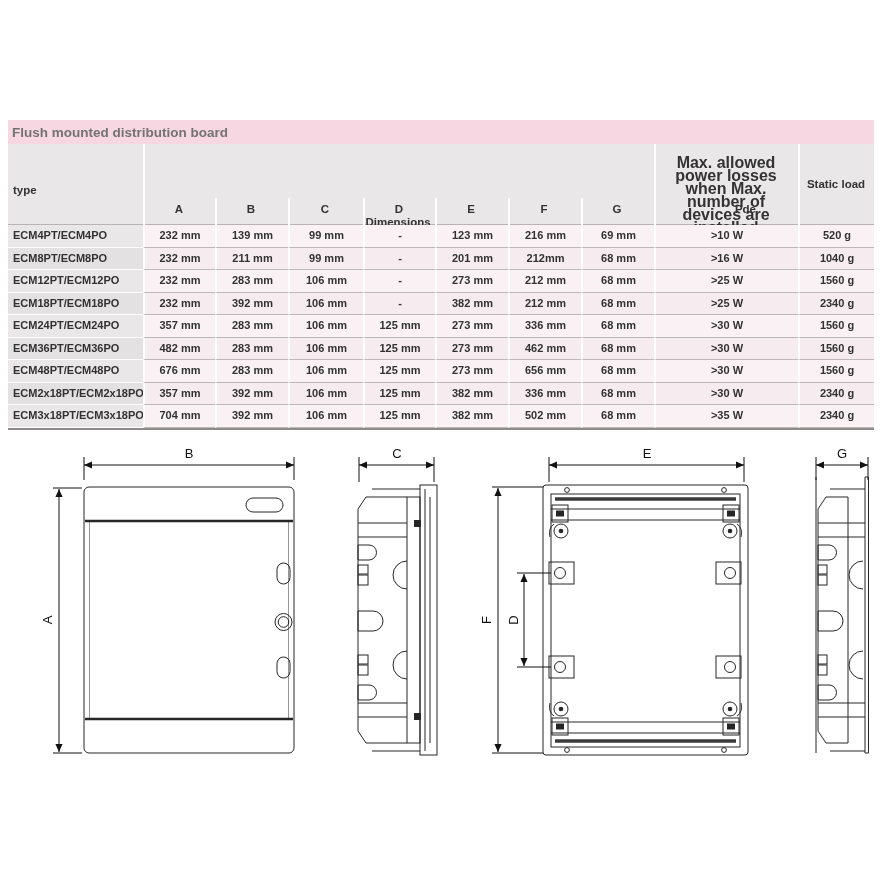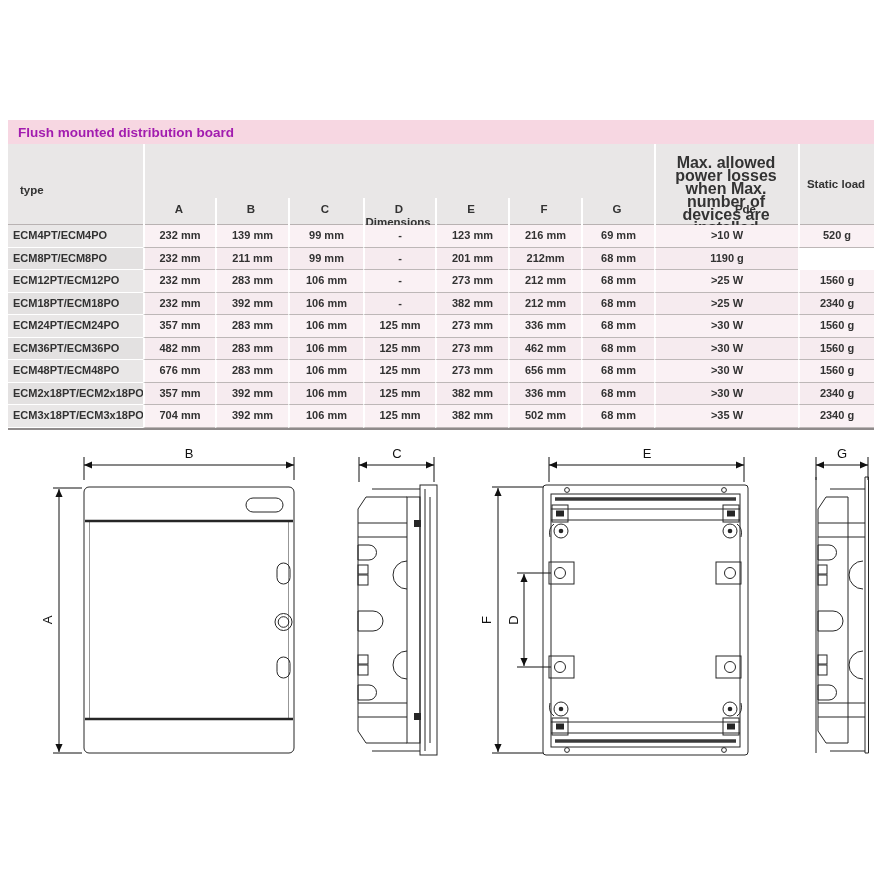--- a/index.html
+++ b/index.html
@@ -5,29 +5,29 @@
   html,body{margin:0;padding:0;}
   body{
     width:882px;height:882px;background:#ffffff;position:relative;overflow:hidden;
     font-family:"Liberation Sans", sans-serif;
     -webkit-font-smoothing:antialiased;
   }
   .titlebar{
     position:absolute;left:8px;top:120px;width:866px;height:24px;
     background:#f7d7e2;display:flex;align-items:center;
   }
-  .titlebar span{font-size:13.5px;font-weight:bold;color:#a21caf;padding-left:10px;letter-spacing:0;}
+  .titlebar span{font-size:13.5px;font-weight:bold;color:#737373;padding-left:4px;letter-spacing:0;}
 
   
   .thead{
     position:absolute;left:8px;top:144px;width:866px;height:80px;
     background:#e9e7e7;border-bottom:1px solid #b8b2b2;box-sizing:content-box;
   }
   .thead span{position:absolute;color:#333;font-weight:600;}
-  .h-type{left:5px;top:40px;font-size:11.5px;margin-left:7px;}
+  .h-type{left:5px;top:40px;font-size:11.5px;}
   .h-dims{left:340px;top:40px;width:100px;text-align:center;font-size:11.5px;margin-top:32px;}
   .h-power{left:652px;top:12px;width:132px;text-align:center;font-size:16px;line-height:13px;}
   .h-pde{left:688px;top:59px;width:60px;text-align:right;font-size:11.5px;}
   .h-static{left:790px;top:34px;width:76px;text-align:center;font-size:11.5px;}
   .h-letter{top:59px;width:50px;text-align:center;font-size:11.5px;}
   .l0{left:146px}.l1{left:218px}.l2{left:292px}.l3{left:366px}
   .l4{left:438px}.l5{left:511px}.l6{left:584px}
   .vsep{position:absolute;width:2px;background:#ffffff;}
   .vfull{top:0;height:81px;}
   .vshort{top:54px;height:27px;}
@@ -115,21 +115,22 @@
       </div>
       <div class="trow alt">
         <div class="tcell c0">ECM8PT/ECM8PO</div>
         <div class="tcell c1">232 mm</div>
         <div class="tcell c2">211 mm</div>
         <div class="tcell c3">99 mm</div>
         <div class="tcell c4">-</div>
         <div class="tcell c5">201 mm</div>
         <div class="tcell c6">212mm</div>
         <div class="tcell c7">68 mm</div>
-        <div class="tcell c9">1190 g</div>
+        <div class="tcell c8">&gt;16 W</div>
+        <div class="tcell c9">1040 g</div>
       </div>
       <div class="trow">
         <div class="tcell c0">ECM12PT/ECM12PO</div>
         <div class="tcell c1">232 mm</div>
         <div class="tcell c2">283 mm</div>
         <div class="tcell c3">106 mm</div>
         <div class="tcell c4">-</div>
         <div class="tcell c5">273 mm</div>
         <div class="tcell c6">212 mm</div>
         <div class="tcell c7">68 mm</div>

